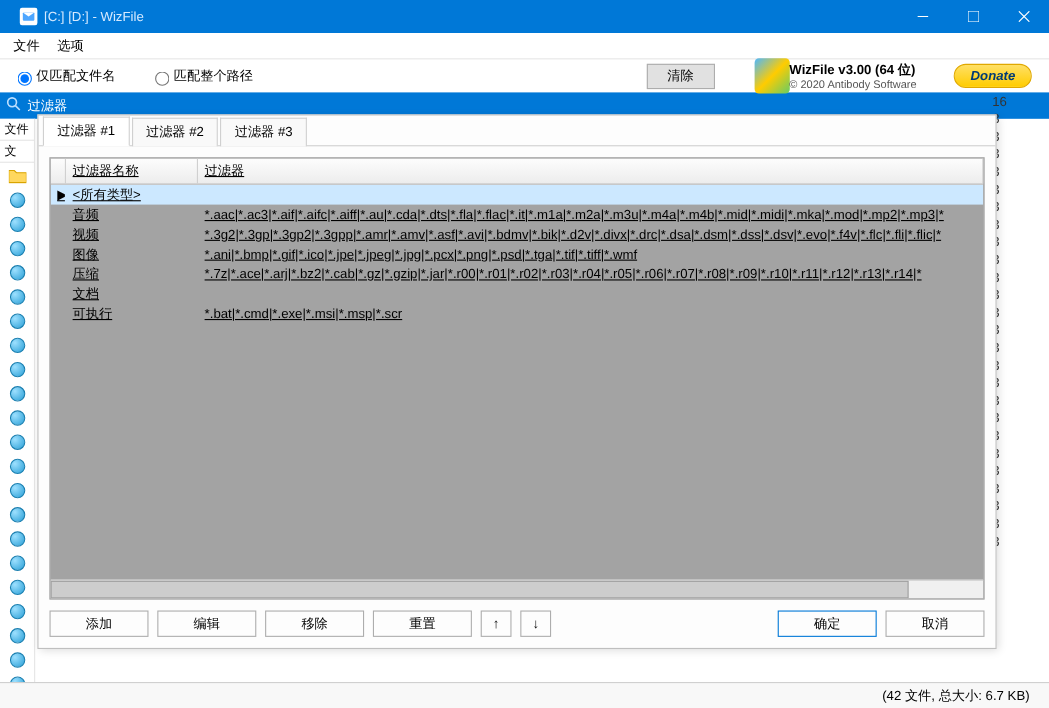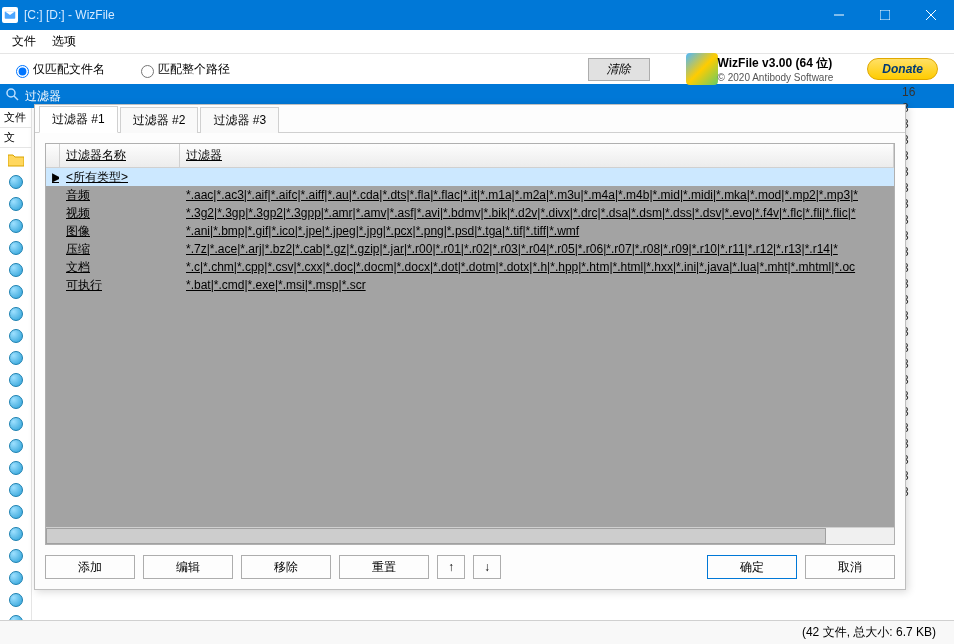--- a/index.html
+++ b/index.html
@@ -1,36 +1,36 @@
 <!DOCTYPE html>
 <html><head>
 <meta charset="utf-8">
 <style>
 * { margin: 0; padding: 0; box-sizing: border-box; font-family: "Microsoft YaHei", "Segoe UI", Tahoma, sans-serif; font-size: 12px; }
 body { width: 954px; height: 644px; background: #fff; overflow: hidden; position: relative; }
 
 
-.titlebar { height: 30px; background: #0078d7; color: #fff; display: flex; align-items: center; padding-left: 2px; }
+.titlebar { height: 30px; background: #0078d7; color: #fff; display: flex; align-items: center; padding-left: 18px; }
 .titlebar .app-icon { width: 16px; height: 16px; background: #fff; border-radius: 2px; margin-right: 6px; display:flex; align-items:center; justify-content:center; }
 .titlebar .title { flex: 1; font-size: 12px; color: #d6eaff; }
 .titlebar .win-btns { display: flex; }
 .titlebar .win-btn { width: 46px; height: 30px; display: flex; align-items: center; justify-content: center; color: #fff; cursor: pointer; }
 .titlebar .win-btn svg { width: 10px; height: 10px; }
 
 
 .menubar { height: 24px; background: #fff; border-bottom: 1px solid #e5e5e5; display: flex; align-items: center; padding: 0 4px; }
 .menubar .menu-item { padding: 3px 8px; cursor: pointer; }
 
 
 .toolbar { height: 30px; display: flex; align-items: center; padding: 4px 16px; gap: 24px; }
 .toolbar .radio-group { display: flex; align-items: center; gap: 36px; }
 .toolbar label { display: flex; align-items: flex-end; gap: 4px; cursor: pointer; }
 .toolbar input[type=radio] { width: 13px; height: 13px; }
 .toolbar .spacer { flex: 1; }
-.toolbar .clear-btn { padding: 2px 18px; background: #e1e1e1; border: 1px solid #adadad; cursor: pointer; font-style: italic; }
+.toolbar .clear-btn { padding: 2px 18px; background: #e1e1e1; border: 1px solid #adadad; cursor: pointer; }
 .toolbar .brand { display: flex; align-items: center; gap: 0; margin-left: 12px; }
 .toolbar .brand-icon { width: 32px; height: 32px; background: linear-gradient(135deg,#4db8ff,#ffcc00,#66cc66); border-radius: 4px; }
 .toolbar .brand-text .b1 { font-weight: bold; font-size: 12px; }
 .toolbar .brand-text .b2 { font-size: 10px; color: #555; }
 .toolbar .donate-btn { background: linear-gradient(#ffe066,#ffcc00); border: 1px solid #e0a800; border-radius: 12px; padding: 3px 14px; font-style: italic; font-weight: bold; color: #003a75; cursor: pointer; margin-left: 10px; }
 
 
 .searchrow { height: 24px; background: #0078d7; display: flex; align-items: center; padding: 0 6px; }
 .searchrow .search-icon { color: #bcdfff; margin-right: 6px; font-size: 13px; }
 .searchrow .search-label { color: #fff; font-size: 12px; }
@@ -289,21 +289,20 @@
             <div class="filter-td col-pattern">*.ani|*.bmp|*.gif|*.ico|*.jpe|*.jpeg|*.jpg|*.pcx|*.png|*.psd|*.tga|*.tif|*.tiff|*.wmf</div>
           </div>
           <div class="filter-tr">
             <div class="filter-td row-marker"></div>
             <div class="filter-td col-name">压缩</div>
             <div class="filter-td col-pattern">*.7z|*.ace|*.arj|*.bz2|*.cab|*.gz|*.gzip|*.jar|*.r00|*.r01|*.r02|*.r03|*.r04|*.r05|*.r06|*.r07|*.r08|*.r09|*.r10|*.r11|*.r12|*.r13|*.r14|*</div>
           </div>
           <div class="filter-tr">
             <div class="filter-td row-marker"></div>
             <div class="filter-td col-name">文档</div>
-            <div class="filter-td col-pattern">*.c|*.chm|*.cpp|*.csv|*.cxx|*.doc|*.docm|*.docx|*.dot|*.dotm|*.dotx|*.h|*.hpp|*.htm|*.html|*.hxx|*.ini|*.java|*.lua|*.mht|*.mhtml|*.oc</div>
           </div>
           <div class="filter-tr">
             <div class="filter-td row-marker"></div>
             <div class="filter-td col-name">可执行</div>
             <div class="filter-td col-pattern">*.bat|*.cmd|*.exe|*.msi|*.msp|*.scr</div>
           </div>
         </div>
       <div class="filter-hscroll">
           <div class="thumb"></div>
         </div>

